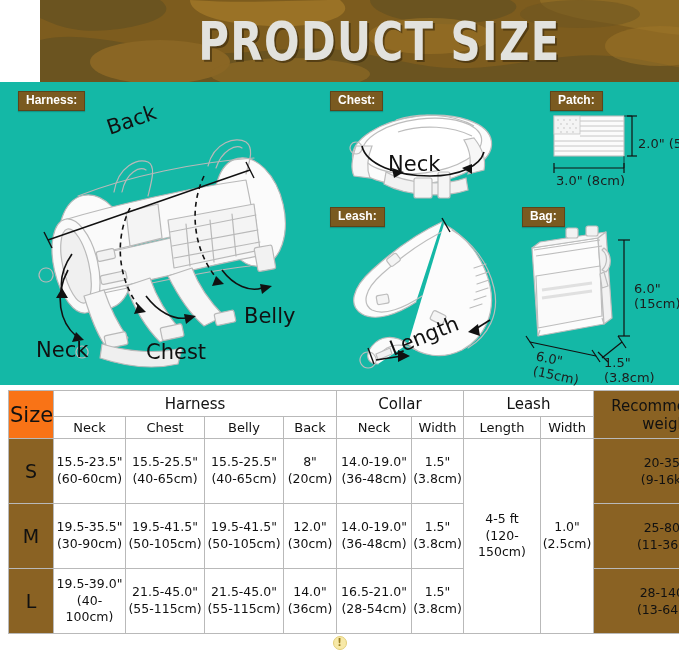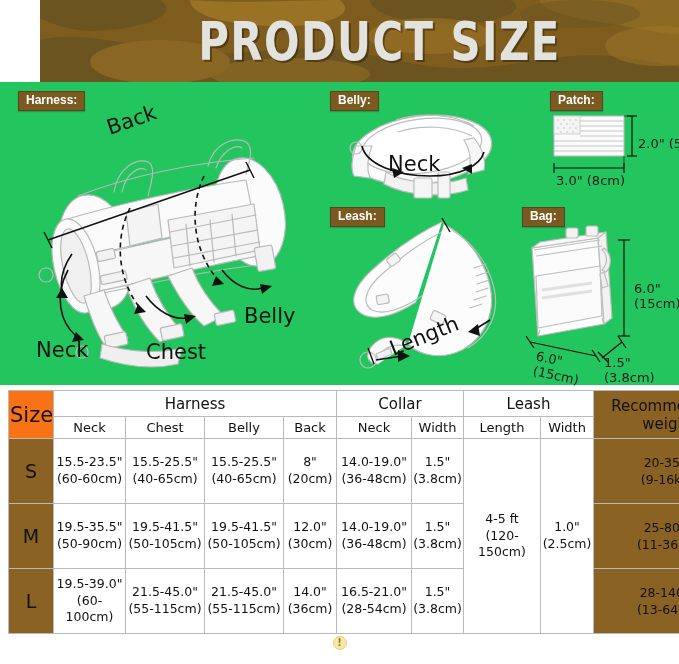--- a/index.html
+++ b/index.html
@@ -33,21 +33,21 @@
     transform: scaleX(0.93) scaleY(1.18);
     transform-origin: center;
     z-index: 2;
     white-space: nowrap;
   }
 
   
   .diagrams {
     position: relative;
     width: 679px; height: 303px;
-    background: #22c55e;
+    background: #14b8a6;
   }
   .panel { position: absolute; }
   .badge {
     display: inline-block;
     background: #7a5a20;
     border: 1px solid #5d441a;
     color: #ffffff;
     font-weight: 700;
     font-size: 12px;
     padding: 2px 7px 3px 7px;
@@ -242,21 +242,21 @@
       </g>
     </svg>
 
     <div class="calltext" style="left:88px; top:18px; transform:rotate(-19deg);">Back</div>
     <div class="calltext" style="left:18px; top:248px;">Neck</div>
     <div class="calltext" style="left:128px; top:250px;">Chest</div>
     <div class="calltext" style="left:226px; top:214px;">Belly</div>
   </div>
 
   <div class="panel" style="left:330px; top:8px; width:180px; height:110px;">
-    <div class="badge">Belly:</div>
+    <div class="badge">Chest:</div>
 
     <svg class="art" style="left:-4px; top:12px;" width="190" height="100" viewBox="0 0 190 100">
       <g fill="none" stroke="#bdbdbd" stroke-width="1.2">
         <ellipse cx="96" cy="48" rx="70" ry="34" transform="rotate(-7 96 48)" fill="#fcfcfc"></ellipse>
         <ellipse cx="96" cy="44" rx="60" ry="27" transform="rotate(-7 96 44)" fill="#ffffff"></ellipse>
         <path d="M30,44 C26,56 24,66 28,74 L44,76 C40,66 42,54 46,44 Z" fill="#f7f7f7"></path>
         <path d="M148,36 C156,46 160,58 158,68 L142,72 C146,60 144,48 138,38 Z" fill="#f7f7f7"></path>
         <path d="M60,70 C80,82 118,84 140,76 L142,88 C118,96 80,94 58,82 Z" fill="#f2f2f2"></path>
         <rect x="88" y="76" width="18" height="20" rx="2" fill="#f5f5f5"></rect>
         <rect x="112" y="70" width="12" height="26" rx="2" fill="#f5f5f5"></rect>
@@ -499,21 +499,21 @@
           <span>(2.5cm)</span></td>
         <td class="wcol">
           <span>20-35lb</span><br>
           <span>(9-16kg)</span></td>
       </tr>
 
       <tr>
         <td class="sizecol">M</td>
         <td class="cell">
           <span>19.5-35.5"</span><br>
-          <span>(50-90cm)</span></td>
+          <span>(30-90cm)</span></td>
         <td class="cell">
           <span>19.5-41.5"</span><br>
           <span>(50-105cm)</span></td>
         <td class="cell">
           <span>19.5-41.5"</span><br>
           <span>(50-105cm)</span></td>
         <td class="cell">
           <span>12.0"</span><br>
           <span>(30cm)</span></td>
         <td class="cell">
@@ -524,21 +524,21 @@
           <span>(3.8cm)</span></td>
         <td class="wcol">
           <span>25-80lb</span><br>
           <span>(11-36kg)</span></td>
       </tr>
 
       <tr>
         <td class="sizecol">L</td>
         <td class="cell">
           <span>19.5-39.0"</span><br>
-          <span>(60-100cm)</span></td>
+          <span>(40-100cm)</span></td>
         <td class="cell">
           <span>21.5-45.0"</span><br>
           <span>(55-115cm)</span></td>
         <td class="cell">
           <span>21.5-45.0"</span><br>
           <span>(55-115cm)</span></td>
         <td class="cell">
           <span>14.0"</span><br>
           <span>(36cm)</span></td>
         <td class="cell">

